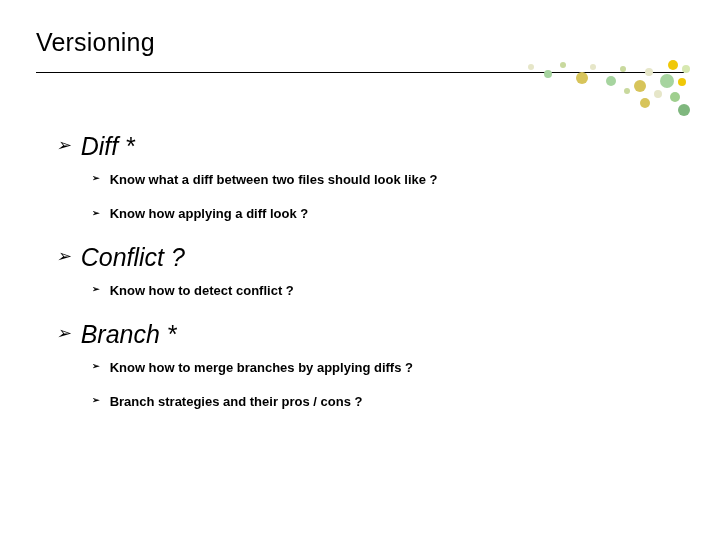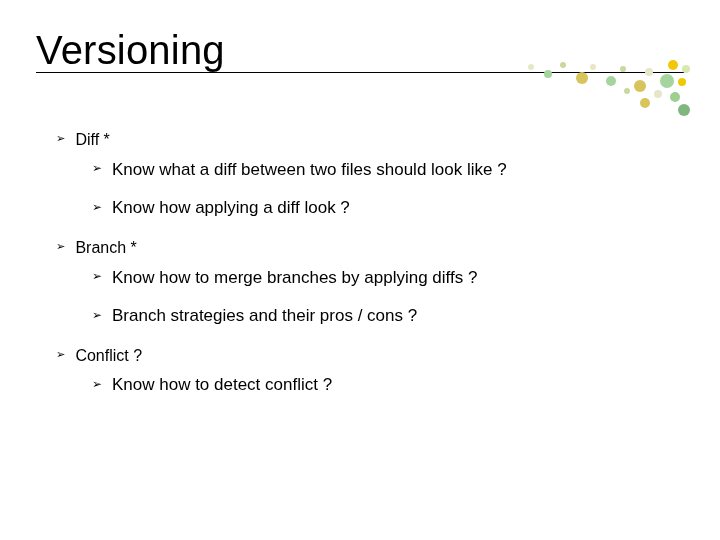--- a/index.html
+++ b/index.html
@@ -16,21 +16,21 @@
   .slide {
     width: 720px;
     height: 540px;
     position: relative;
     box-sizing: border-box;
   }
   .title {
     position: absolute;
     left: 36px;
     top: 28px;
-    font-size: 40px;
+    font-size: 25px;
     font-weight: 400;
     letter-spacing: 0.2px;
   }
   .rule {
     position: absolute;
     left: 36px;
     top: 72px;
     width: 648px;
     height: 0;
     border-top: 1.5px solid #000;
@@ -49,25 +49,27 @@
     display: block;
   }
   .body {
     position: absolute;
     left: 56px;
     top: 130px;
     width: 620px;
   }
   .l1 {
     margin: 0 0 10px 0;
-    font-size: 16px;
+    font-size: 25px;
+    font-style: italic;
   }
   .l2 {
     margin: 0 0 18px 36px;
-    font-size: 17px;
+    font-size: 13px;
+    font-weight: bold;
   }
   .bullet {
     display: inline-block;
     vertical-align: middle;
     margin-right: 10px;
     font-size: 0.7em;
     position: relative;
     top: -1px;
   }
   .txt {
@@ -114,33 +116,33 @@
       <div class="l2">
         <span class="bullet">➢</span><span class="txt">Know what a diff between two files should look like ?</span>
       </div>
       <div class="l2">
         <span class="bullet">➢</span><span class="txt">Know how applying a diff look ?</span>
       </div>
     </div>
 
     <div class="group">
       <div class="l1">
+        <span class="bullet">➢</span><span class="txt">Conflict ?</span>
+      </div>
+      <div class="l2">
+        <span class="bullet">➢</span><span class="txt">Know how to detect conflict ?</span>
+      </div>
+    </div>
+
+    <div class="group">
+      <div class="l1">
         <span class="bullet">➢</span><span class="txt">Branch *</span>
       </div>
       <div class="l2">
         <span class="bullet">➢</span><span class="txt">Know how to merge branches by applying diffs ?</span>
       </div>
       <div class="l2">
         <span class="bullet">➢</span><span class="txt">Branch strategies and their pros / cons ?</span>
       </div>
     </div>
 
-    <div class="group">
-      <div class="l1">
-        <span class="bullet">➢</span><span class="txt">Conflict ?</span>
-      </div>
-      <div class="l2">
-        <span class="bullet">➢</span><span class="txt">Know how to detect conflict ?</span>
-      </div>
-    </div>
-
   </div>
 </div>
 
 </body></html>

